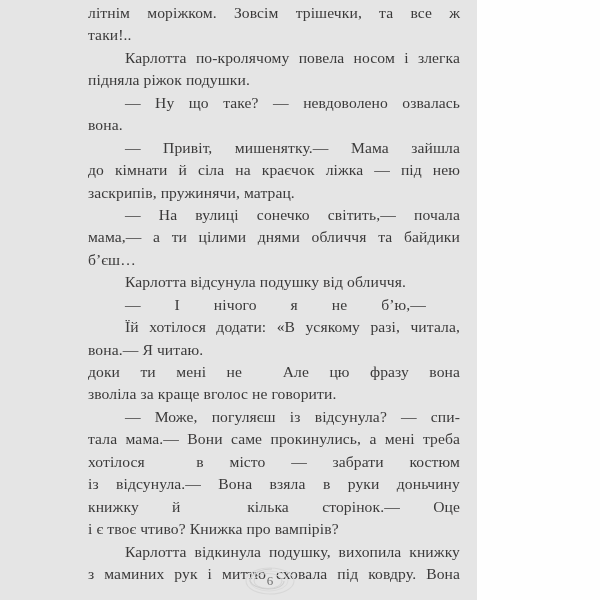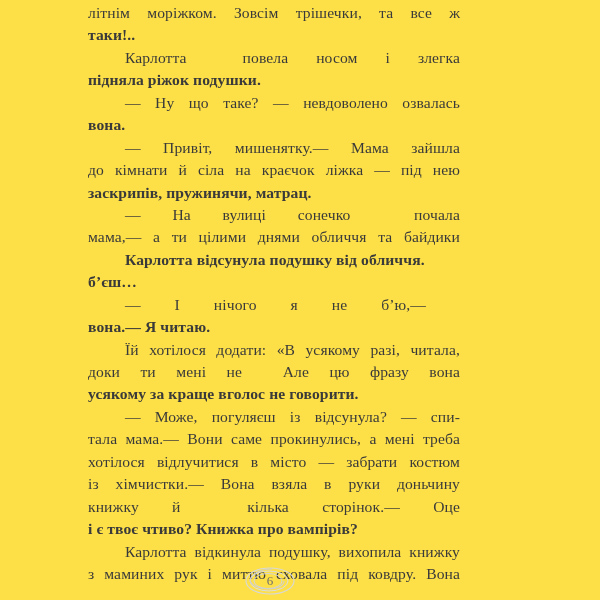--- a/index.html
+++ b/index.html
@@ -11,23 +11,23 @@
     height: 600px;
     background: #fefefe;
     font-family: "Liberation Serif", "DejaVu Serif", serif;
     overflow: hidden;
     position: relative;
   }
 
   #page {
     position: absolute;
     left: 0; top: 0;
-    width: 600px;
+    width: 477px;
     height: 600px;
-    background: #fde047;
+    background: #e5e5e5;
   }
 
   #text-block {
     position: absolute;
     left: 88px;
     top: 2px;
     width: 372px;
   }
 
   .line {
@@ -41,21 +41,21 @@
   }
 
   
   .line.j {
     display: flex;
     width: 372px;
   }
   .line.j > span.w { white-space: pre; }
   .line.j > span.sp { flex: 1 1 auto; }
 
-  .line.last { display: block; font-weight: bold; }
+  .line.last { display: block; }
 
   .indent { display: inline-block; width: 37px; }
 
   
   .dash { letter-spacing: 0; }
 
   #page-number-ornament {
     position: absolute;
     left: 244px;
     top: 566px;
@@ -96,20 +96,21 @@
         <span class="sp"></span>
         <span class="w">все</span>
         <span class="sp"></span>
         <span class="w">ж</span>
       </div>
       <div class="line last"><span>таки!..</span></div>
       <div class="line j">
         <span class="indent"></span>
         <span class="w">Карлотта</span>
         <span class="sp"></span>
+        <span class="w">по-кролячому</span>
         <span class="sp"></span>
         <span class="w">повела</span>
         <span class="sp"></span>
         <span class="w">носом</span>
         <span class="sp"></span>
         <span class="w">і</span>
         <span class="sp"></span>
         <span class="w">злегка</span>
       </div>
       <div class="line last"><span>підняла ріжок подушки.</span></div>
@@ -167,145 +168,145 @@
       <div class="line j">
         <span class="indent"></span>
         <span class="w dash">—</span>
         <span class="sp"></span>
         <span class="w">На</span>
         <span class="sp"></span>
         <span class="w">вулиці</span>
         <span class="sp"></span>
         <span class="w">сонечко</span>
         <span class="sp"></span>
+        <span class="w">світить,—</span>
         <span class="sp"></span>
         <span class="w">почала</span>
       </div>
       <div class="line j">
         <span class="w">мама,—</span>
         <span class="sp"></span>
         <span class="w">а</span>
         <span class="sp"></span>
         <span class="w">ти</span>
         <span class="sp"></span>
         <span class="w">цілими</span>
         <span class="sp"></span>
         <span class="w">днями</span>
         <span class="sp"></span>
         <span class="w">обличчя</span>
         <span class="sp"></span>
         <span class="w">та</span>
         <span class="sp"></span>
         <span class="w">байдики</span>
       </div>
+      <div class="line last"><span>б’єш…</span></div>
       <div class="line last"><span class="indent"></span><span>Карлотта відсунула подушку від обличчя.</span></div>
-      <div class="line last"><span>б’єш…</span></div>
       <div class="line j">
         <span class="indent"></span>
         <span class="w dash">—</span>
         <span class="sp"></span>
         <span class="w">І</span>
         <span class="sp"></span>
         <span class="w">нічого</span>
         <span class="sp"></span>
         <span class="w">я</span>
         <span class="sp"></span>
         <span class="w">не</span>
         <span class="sp"></span>
         <span class="w">б’ю,—</span>
         <span class="sp"></span>
       </div>
+      <div class="line j">
+        <span class="indent"></span>
+        <span class="w">Їй</span>
+        <span class="sp"></span>
+        <span class="w">хотілося</span>
+        <span class="sp"></span>
+        <span class="w">додати:</span>
+        <span class="sp"></span>
+        <span class="w">«В</span>
+        <span class="sp"></span>
+        <span class="w">усякому</span>
+        <span class="sp"></span>
+        <span class="w">разі,</span>
+        <span class="sp"></span>
+        <span class="w">читала,</span>
+      </div>
       <div class="line last"><span>вона.— Я читаю.</span></div>
       <div class="line j">
-        <span class="indent"></span>
-        <span class="w">Їй</span>
-        <span class="sp"></span>
+        <span class="w">доки</span>
+        <span class="sp"></span>
+        <span class="w">ти</span>
+        <span class="sp"></span>
+        <span class="w">мені</span>
+        <span class="sp"></span>
+        <span class="w">не</span>
+        <span class="sp"></span>
+        <span class="sp"></span>
+        <span class="w">Але</span>
+        <span class="sp"></span>
+        <span class="w">цю</span>
+        <span class="sp"></span>
+        <span class="w">фразу</span>
+        <span class="sp"></span>
+        <span class="w">вона</span>
+      </div>
+      <div class="line last"><span>зволіла за краще вголос не говорити.</span></div>
+      <div class="line j">
+        <span class="indent"></span>
+        <span class="w dash">—</span>
+        <span class="sp"></span>
+        <span class="w">Може,</span>
+        <span class="sp"></span>
+        <span class="w">погуляєш</span>
+        <span class="sp"></span>
+        <span class="w">із</span>
+        <span class="sp"></span>
+        <span class="w">відсунула?</span>
+        <span class="sp"></span>
+        <span class="w dash">—</span>
+        <span class="sp"></span>
+        <span class="w">спи-</span>
+      </div>
+      <div class="line j">
+        <span class="w">тала</span>
+        <span class="sp"></span>
+        <span class="w">мама.—</span>
+        <span class="sp"></span>
+        <span class="w">Вони</span>
+        <span class="sp"></span>
+        <span class="w">саме</span>
+        <span class="sp"></span>
+        <span class="w">прокинулись,</span>
+        <span class="sp"></span>
+        <span class="w">а</span>
+        <span class="sp"></span>
+        <span class="w">мені</span>
+        <span class="sp"></span>
+        <span class="w">треба</span>
+      </div>
+      <div class="line j">
         <span class="w">хотілося</span>
         <span class="sp"></span>
-        <span class="w">додати:</span>
-        <span class="sp"></span>
-        <span class="w">«В</span>
-        <span class="sp"></span>
-        <span class="w">усякому</span>
-        <span class="sp"></span>
-        <span class="w">разі,</span>
-        <span class="sp"></span>
-        <span class="w">читала,</span>
-      </div>
-      <div class="line j">
-        <span class="w">доки</span>
-        <span class="sp"></span>
-        <span class="w">ти</span>
-        <span class="sp"></span>
-        <span class="w">мені</span>
-        <span class="sp"></span>
-        <span class="w">не</span>
-        <span class="sp"></span>
-        <span class="sp"></span>
-        <span class="w">Але</span>
-        <span class="sp"></span>
-        <span class="w">цю</span>
-        <span class="sp"></span>
-        <span class="w">фразу</span>
-        <span class="sp"></span>
-        <span class="w">вона</span>
-      </div>
-      <div class="line last"><span>усякому за краще вголос не говорити.</span></div>
-      <div class="line j">
-        <span class="indent"></span>
-        <span class="w dash">—</span>
-        <span class="sp"></span>
-        <span class="w">Може,</span>
-        <span class="sp"></span>
-        <span class="w">погуляєш</span>
-        <span class="sp"></span>
+        <span class="sp"></span>
+        <span class="w">в</span>
+        <span class="sp"></span>
+        <span class="w">місто</span>
+        <span class="sp"></span>
+        <span class="w dash">—</span>
+        <span class="sp"></span>
+        <span class="w">забрати</span>
+        <span class="sp"></span>
+        <span class="w">костюм</span>
+      </div>
+      <div class="line j">
         <span class="w">із</span>
         <span class="sp"></span>
-        <span class="w">відсунула?</span>
-        <span class="sp"></span>
-        <span class="w dash">—</span>
-        <span class="sp"></span>
-        <span class="w">спи-</span>
-      </div>
-      <div class="line j">
-        <span class="w">тала</span>
-        <span class="sp"></span>
-        <span class="w">мама.—</span>
-        <span class="sp"></span>
-        <span class="w">Вони</span>
-        <span class="sp"></span>
-        <span class="w">саме</span>
-        <span class="sp"></span>
-        <span class="w">прокинулись,</span>
-        <span class="sp"></span>
-        <span class="w">а</span>
-        <span class="sp"></span>
-        <span class="w">мені</span>
-        <span class="sp"></span>
-        <span class="w">треба</span>
-      </div>
-      <div class="line j">
-        <span class="w">хотілося</span>
-        <span class="sp"></span>
-        <span class="w">відлучитися</span>
-        <span class="sp"></span>
-        <span class="w">в</span>
-        <span class="sp"></span>
-        <span class="w">місто</span>
-        <span class="sp"></span>
-        <span class="w dash">—</span>
-        <span class="sp"></span>
-        <span class="w">забрати</span>
-        <span class="sp"></span>
-        <span class="w">костюм</span>
-      </div>
-      <div class="line j">
-        <span class="w">із</span>
-        <span class="sp"></span>
-        <span class="w">хімчистки.—</span>
+        <span class="w">відсунула.—</span>
         <span class="sp"></span>
         <span class="w">Вона</span>
         <span class="sp"></span>
         <span class="w">взяла</span>
         <span class="sp"></span>
         <span class="w">в</span>
         <span class="sp"></span>
         <span class="w">руки</span>
         <span class="sp"></span>
         <span class="w">доньчину</span>

